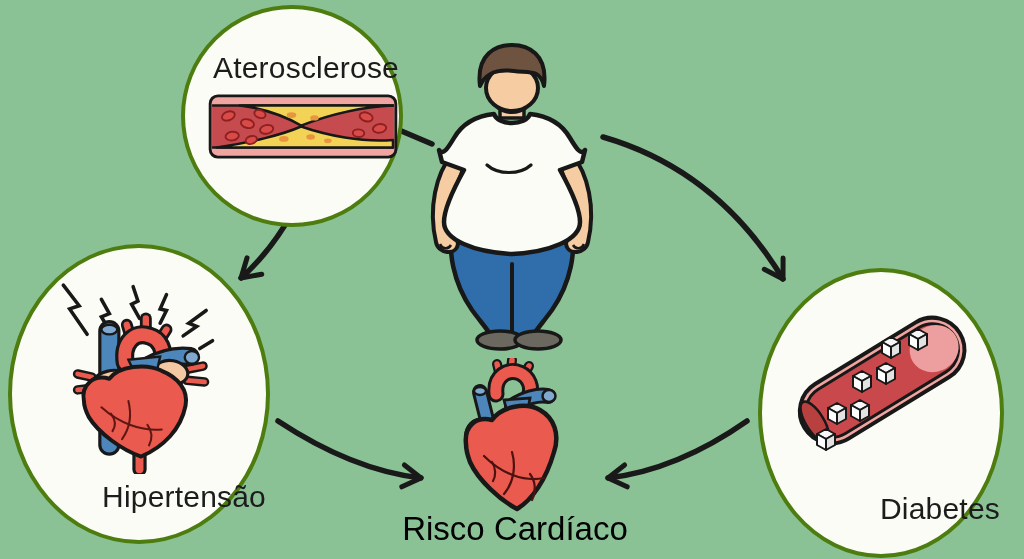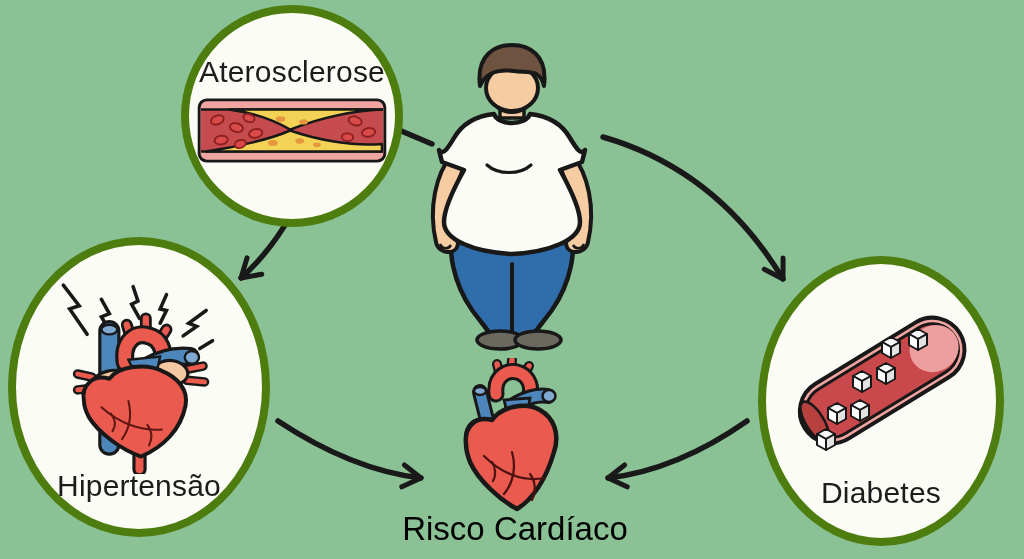--- a/index.html
+++ b/index.html
@@ -7,36 +7,36 @@
     position:relative;
     width:1024px;height:559px;
     background:#8bc295;
     overflow:hidden;
     font-family:"Liberation Sans", sans-serif;
     color:#1f1f1f;
   }
   .bubble{
     position:absolute;
     background:#fcfcf6;
-    border:8px solid #4d7c0f;
+    border:4px solid #4d7c0f;
     border-radius:50%;
     box-sizing:border-box;
-    display:flex;flex-direction:column;align-items:center;
+    display:flex;flex-direction:column;align-items:flex-end;
   }
   .bubble-label{
     font-size:30px;
     color:#1c1c1c;
     letter-spacing:.2px;
     white-space:nowrap;
   }
   #bubble-ater{left:181px;top:5px;width:222px;height:222px;}
   #bubble-ater .bubble-label{margin-top:42px;}
-  #bubble-hip{left:8px;top:237px;width:262px;height:300px;justify-content:flex-end;}
+  #bubble-hip{left:8px;top:244px;width:262px;height:300px;justify-content:flex-end;}
   #bubble-hip .bubble-label{margin-bottom:26px;}
-  #bubble-dia{left:758px;top:256px;width:246px;height:290px;justify-content:flex-end;}
+  #bubble-dia{left:758px;top:268px;width:246px;height:290px;justify-content:flex-end;}
   #bubble-dia .bubble-label{margin-bottom:28px;}
   .icon-abs{position:absolute;}
   #risco-label{
     position:absolute;left:380px;top:510px;width:270px;
     text-align:center;font-size:33px;color:#000000;
   }
   svg{display:block;}
 </style>
 </head>
 <body>

